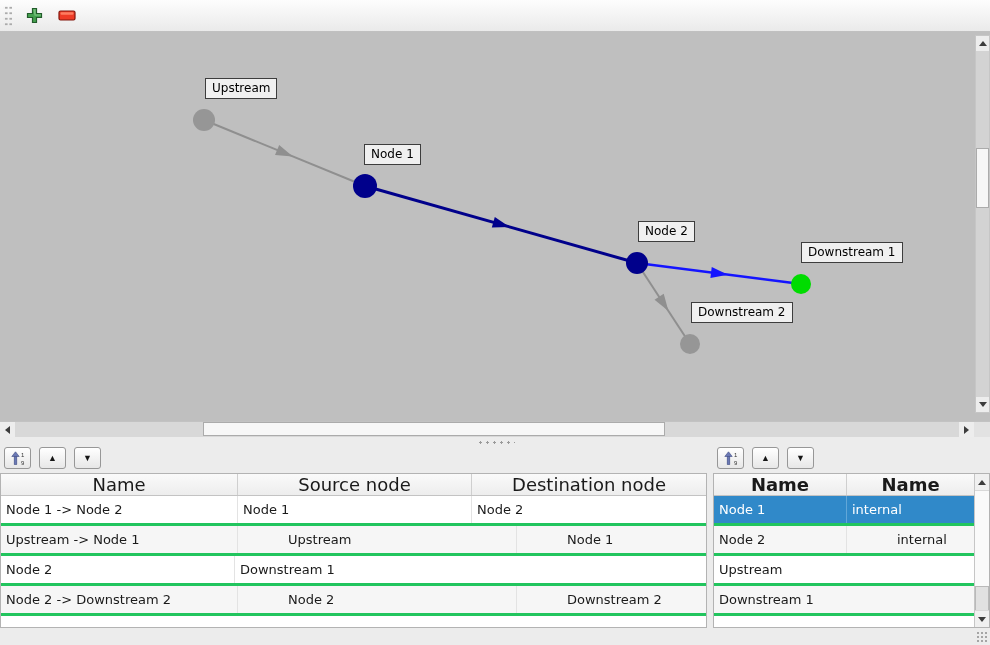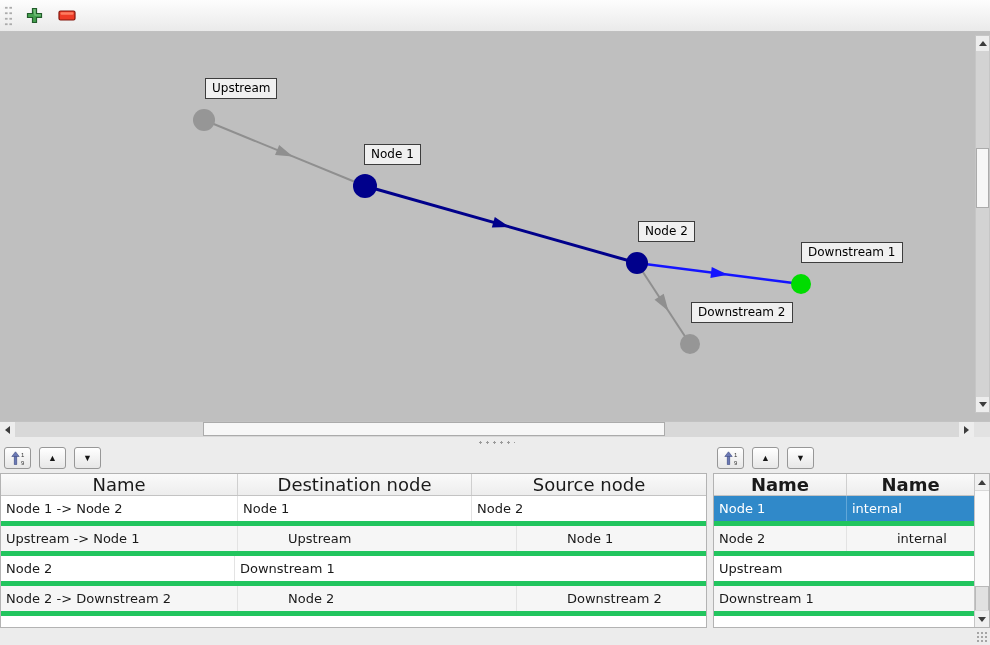--- a/index.html
+++ b/index.html
@@ -63,21 +63,21 @@
   .left-panel .table-box { width: 707px; }
   .right-panel .table-box { width: 277px; display: flex; }
   .rt-body { width: 262px; }
 
   .thead { display: flex; height: 22px; background: linear-gradient(#fafafa, #ededed);
     border-bottom: 1px solid #c3c3c3; }
   .th { display: flex; align-items: center; justify-content: center; font-size: 18px;
     border-right: 1px solid #cfcfcf; }
   .th:last-child { border-right: none; }
   .right-panel .th { font-weight: bold; }
-  .tr { display: flex; height: 30px; border-bottom: 5px solid #22c55e; background: #fff; }
+  .tr { display: flex; height: 30px; border-bottom: 3px solid #22c55e; background: #fff; }
   .tr.alt { background: #f6f6f6; gap: 45px; }
   .tr.selected { background: #3089c9; color: #fff; }
   .td { display: flex; align-items: center; padding-left: 5px; font-size: 13px;
     border-right: 1px solid #e3e3e3; overflow: hidden; white-space: nowrap; }
   .td:last-child { border-right: none; }
   .tr.selected .td { border-right-color: #62a7d8; }
   .col-name  { width: 237px; } .col-src { width: 234px; } .col-dst { flex: 1; }
   .col-nname { width: 133px; } .col-type { flex: 1; }
   .tr-empty { height: 13px; background: #fff; }
 
@@ -180,22 +180,22 @@
       <button class="mt-btn">
           <span>▲</span>
         </button>
       <button class="mt-btn">
           <span>▼</span>
         </button>
     </div>
     <div class="table-box">
       <div class="thead">
         <div class="th col-name">Name</div>
+        <div class="th col-src">Source node</div>
         <div class="th col-dst">Destination node</div>
-        <div class="th col-src">Source node</div>
       </div>
       <div class="tr">
         <div class="td col-name">Node 1 -&gt; Node 2</div>
         <div class="td col-src">Node 1</div>
         <div class="td col-dst">Node 2</div>
       </div>
       <div class="tr alt">
         <div class="td col-name">Upstream -&gt; Node 1</div>
         <div class="td col-src">Upstream</div>
         <div class="td col-dst">Node 1</div>

